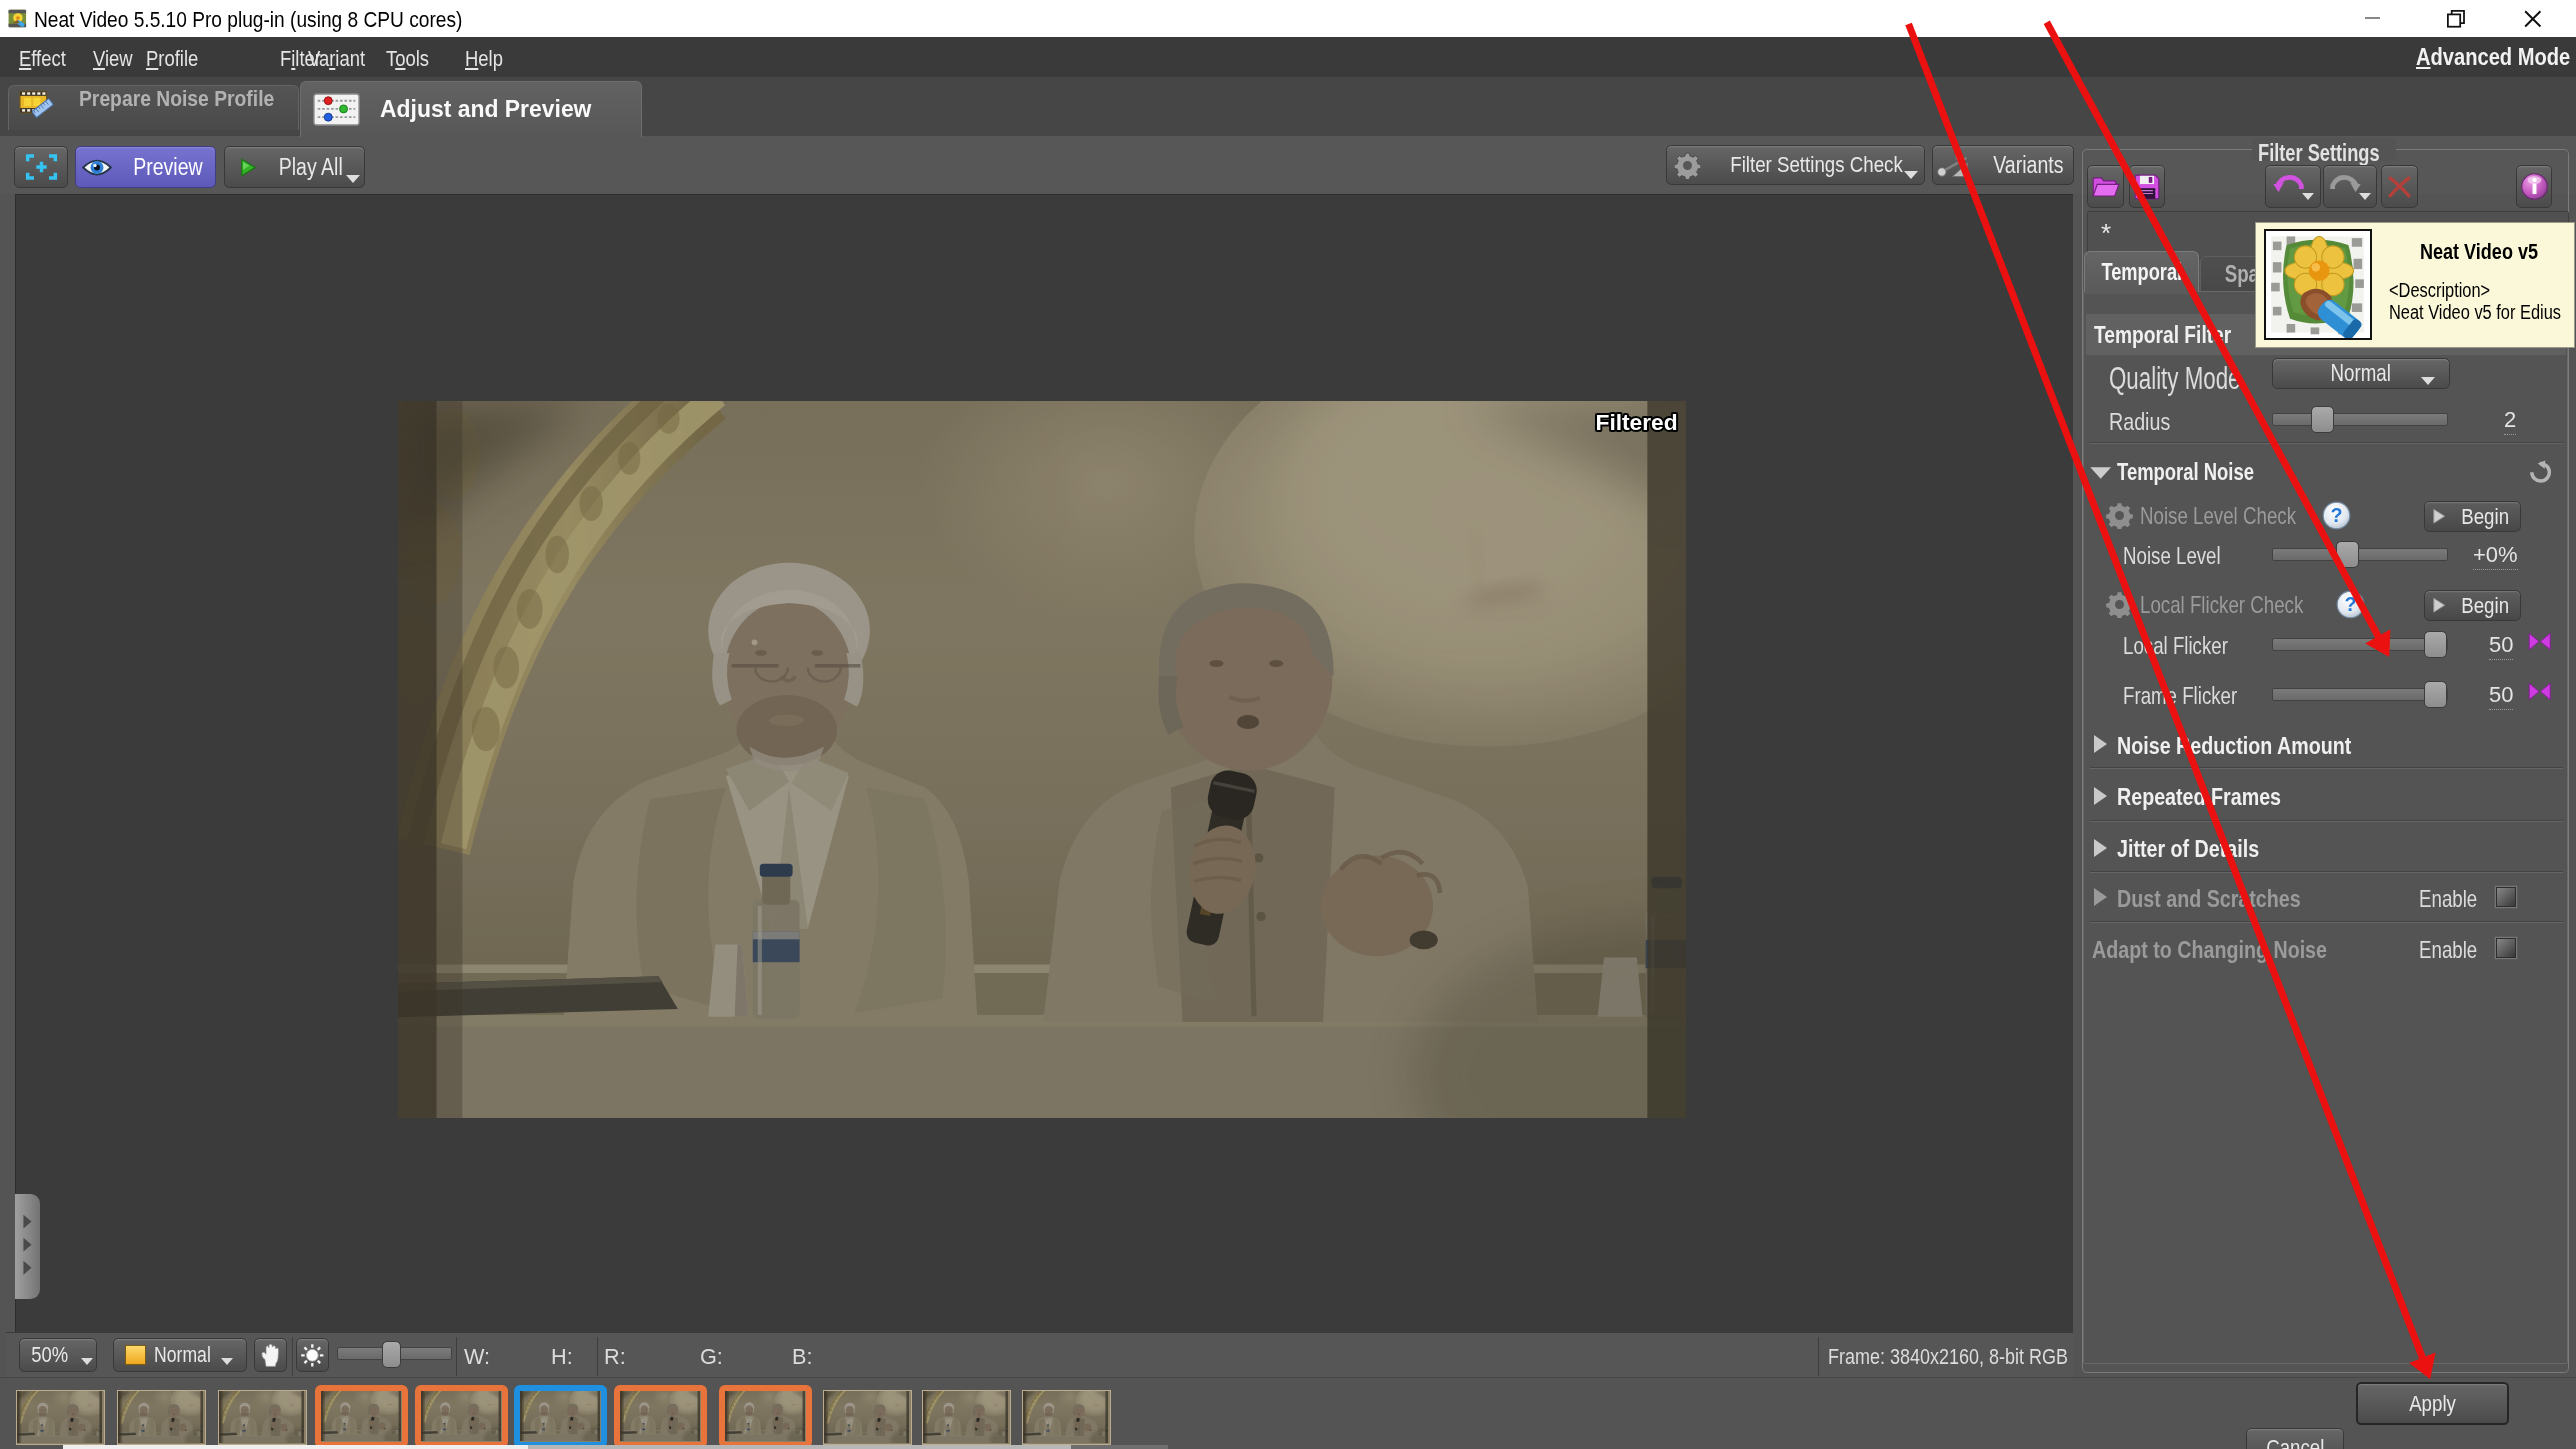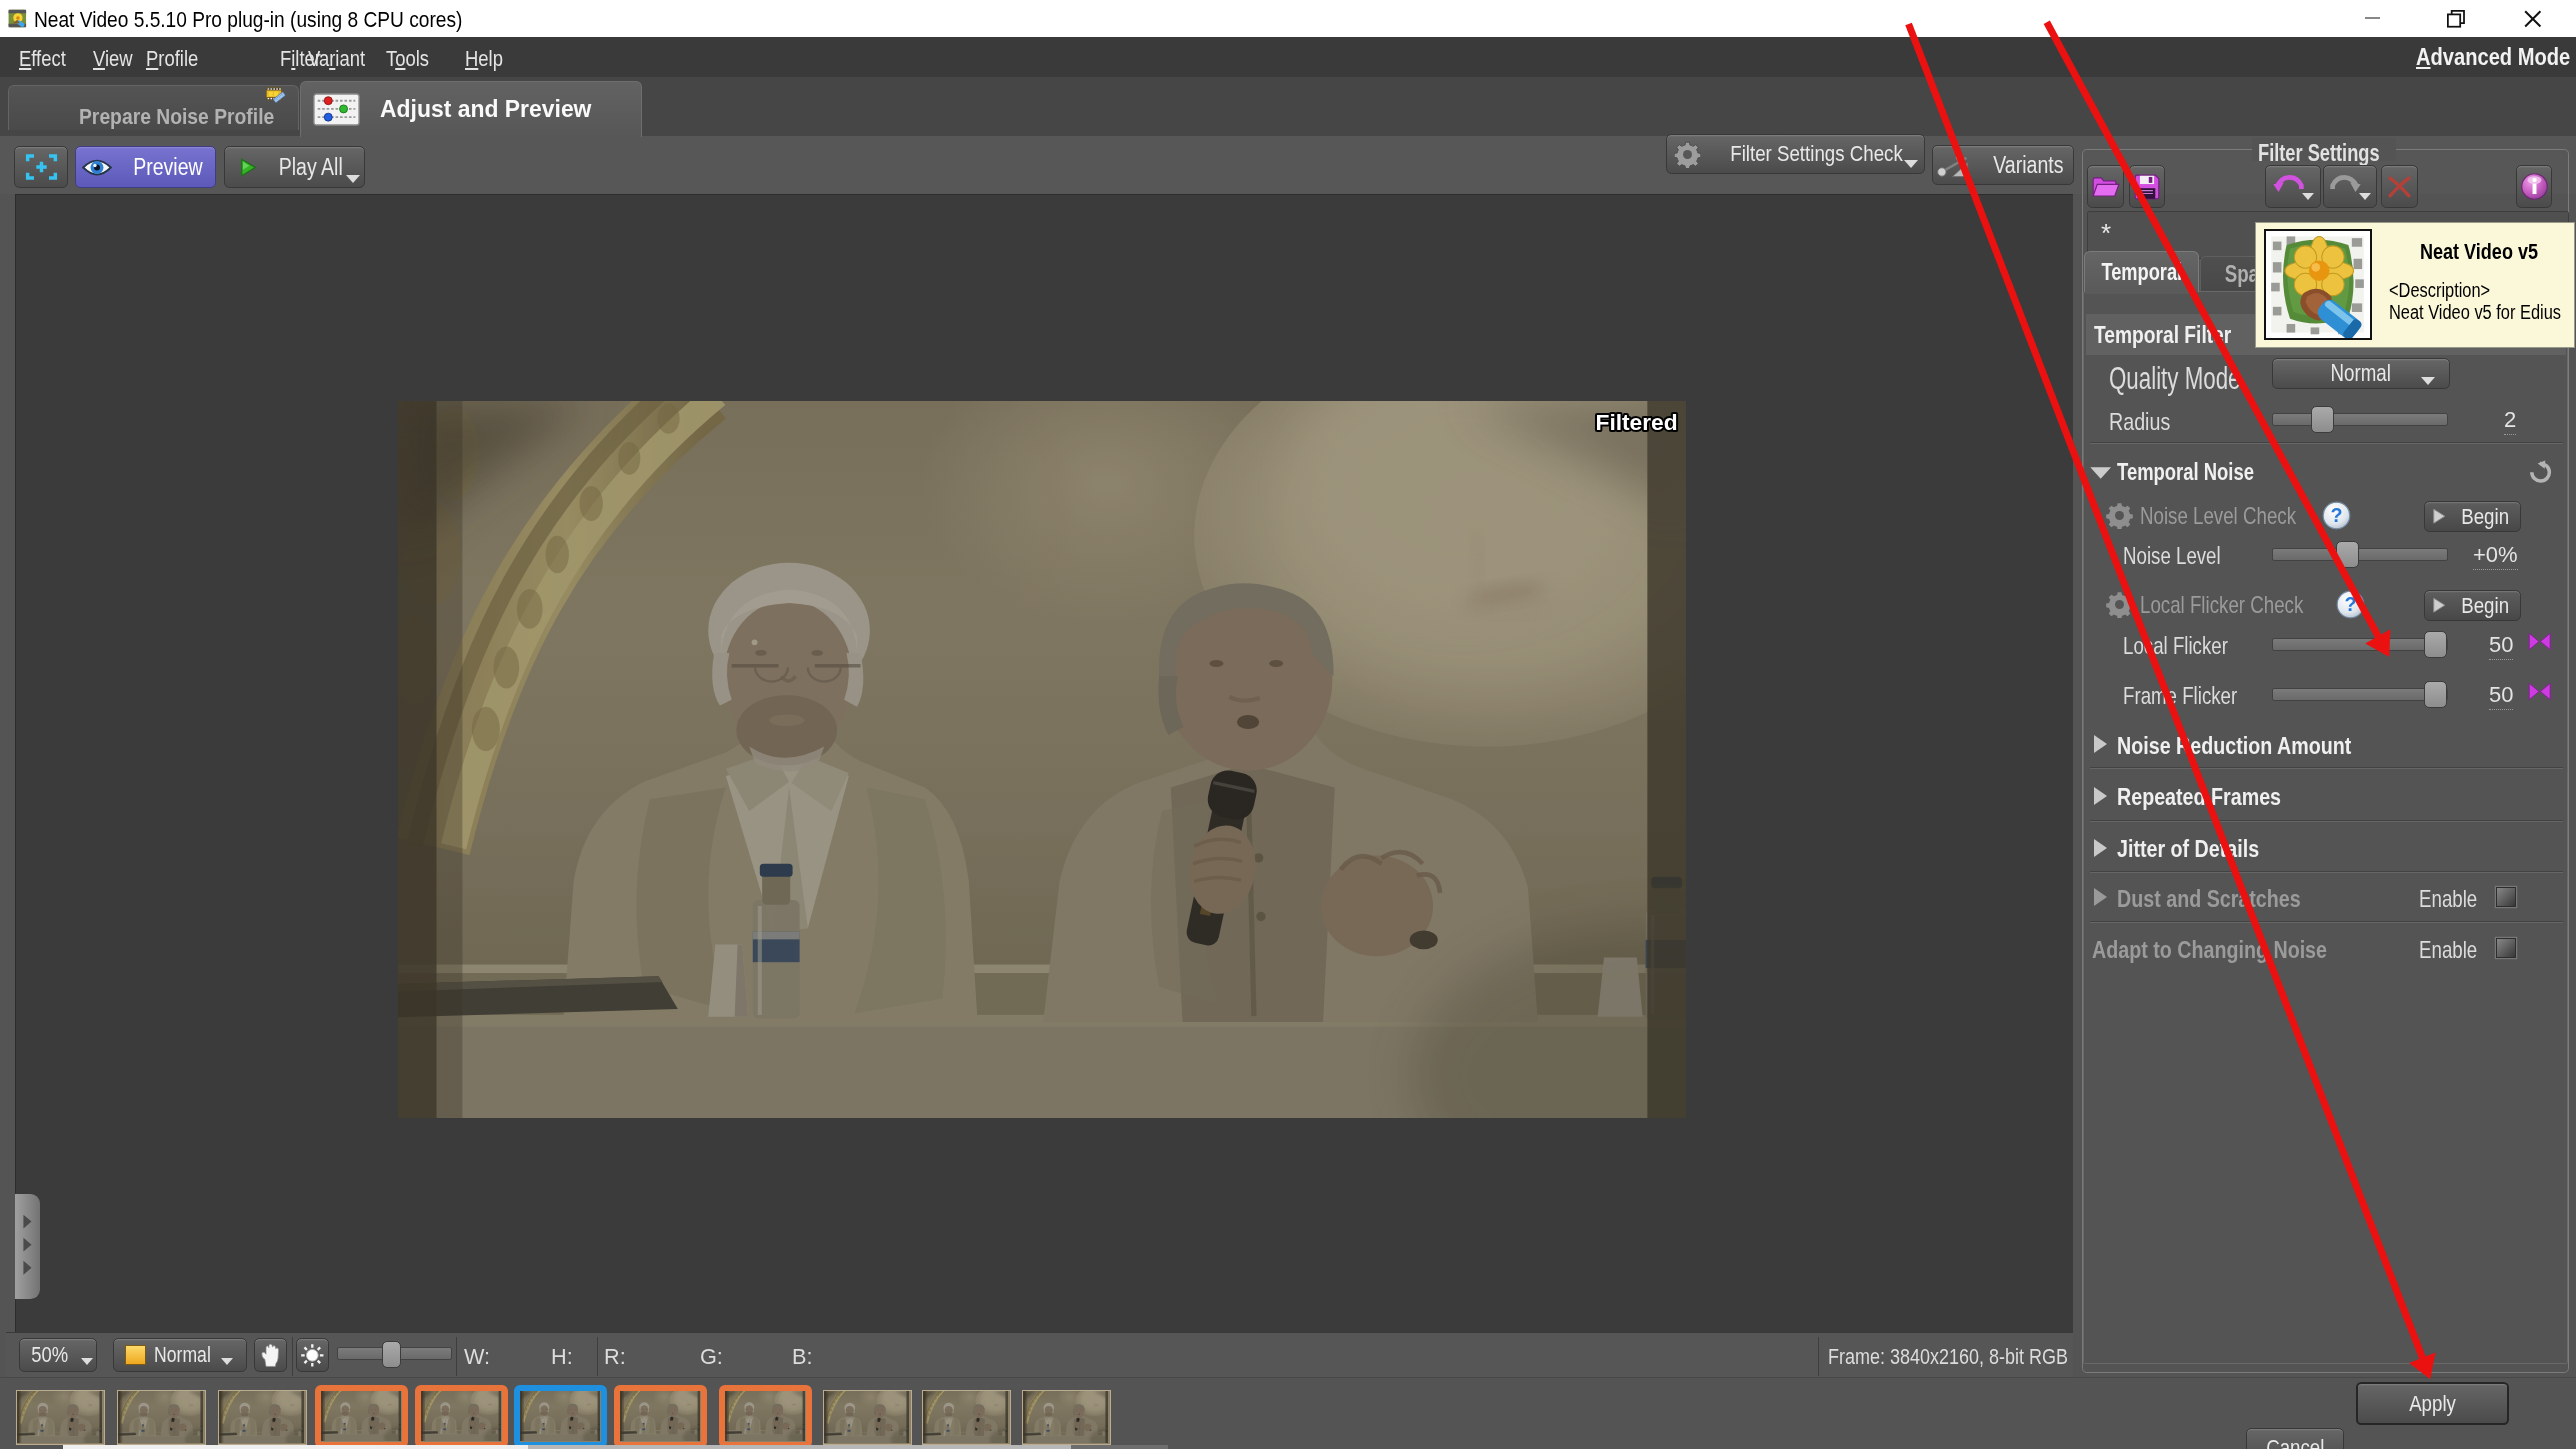--- a/index.html
+++ b/index.html
@@ -60,21 +60,21 @@
  <span class="abs" style="left:308px;"><span class="sx">Va<u>r</u>iant</span></span>
  <span class="abs" style="left:386px;"><span class="sx">T<u>o</u>ols</span></span>
  <span class="abs" style="left:465px;"><span class="sx"><u>H</u>elp</span></span>
  <span class="abs" style="left:2416px;top:-2.3px;font-size:23.4px;font-weight:bold;color:#f2f2f2;"><span class="sx" style="transform-origin:0 50%;transform:scaleX(.86);"><u>A</u>dvanced Mode</span></span>
 </div>
 
 <div class="abs" style="left:0;top:77px;width:2576px;height:59px;background:#464646;"></div>
 <div class="abs" style="left:0;top:136px;width:2576px;height:58px;background:#575757;"></div>
 <div class="abs" style="left:8.2px;top:85px;width:291px;height:45px;box-sizing:border-box;
  background:linear-gradient(#545454,#4a4a4a);border:1.2px solid #646464;border-bottom:none;
- border-radius:5.9px 5.9px 0 0;display:flex;align-items:flex-end;flex-direction:column;">
+ border-radius:5.9px 5.9px 0 0;display:flex;align-items:flex-start;">
  <svg style="margin-left:10px;" width="43" height="36" viewBox="0 0 37 31">
   <rect x="1" y="3" width="26" height="21" rx="1.5" fill="#e8b82a" stroke="#7a5a10" stroke-width="1"></rect>
   <rect x="1" y="3" width="26" height="4.5" fill="#3c3428"></rect>
   <rect x="1" y="19.5" width="26" height="4.5" fill="#3c3428"></rect>
   <g fill="#f5f0e0">
    <rect x="3" y="4" width="3" height="2.4"></rect>
         <rect x="8" y="4" width="3" height="2.4"></rect>
         <rect x="13" y="4" width="3" height="2.4"></rect>
         <rect x="18" y="4" width="3" height="2.4"></rect>
         <rect x="23" y="4" width="3" height="2.4"></rect>
@@ -127,21 +127,21 @@
  <span class="sxc" style="margin-left:15px;font-size:23px;color:#fff;">Preview</span>
 </div>
 <div class="btn" style="left:224px;top:146px;width:141px;height:42px;">
  <svg width="16.4" height="19" viewBox="0 0 14 16">
   <path d="M1.5 1 L13 8 L1.5 15 Z" fill="#35b327" stroke="#1a7014" stroke-width="1"></path>
   <path d="M2.5 3 L8 6.5 L2.5 10 Z" fill="#7ce06e" opacity="0.7"></path>
  </svg>
  <span class="sxc" style="margin-left:16.4px;font-size:23px;">Play All</span>
  <div class="ddown" style="left:121px;top:28px;border-left-width:7px;border-right-width:7px;border-top-width:8.2px;"></div>
 </div>
-<div class="btn" style="left:1666px;top:134px;width:259px;height:40px;">
+<div class="btn" style="left:1666px;top:145px;width:259px;height:40px;">
  <svg width="27" height="27" viewBox="0 0 24 24">
   <path fill="#9c9c9c" stroke="#4a4a4a" stroke-width="0.8" d="M10.3 1 h3.4 l0.5 2.6 a8.5 8.5 0 0 1 2.8 1.15 l2.2-1.5 2.4 2.4-1.5 2.2 a8.5 8.5 0 0 1 1.15 2.8 l2.6 0.5 v3.4 l-2.6 0.5 a8.5 8.5 0 0 1 -1.15 2.8 l1.5 2.2-2.4 2.4-2.2-1.5 a8.5 8.5 0 0 1 -2.8 1.15 l-0.5 2.6 h-3.4 l-0.5-2.6 a8.5 8.5 0 0 1 -2.8-1.15 l-2.2 1.5-2.4-2.4 1.5-2.2 a8.5 8.5 0 0 1 -1.15-2.8 l-2.6-0.5 v-3.4 l2.6-0.5 a8.5 8.5 0 0 1 1.15-2.8 l-1.5-2.2 2.4-2.4 2.2 1.5 a8.5 8.5 0 0 1 2.8-1.15 Z"></path>
   <circle cx="12" cy="12" r="4" fill="#575757"></circle>
  </svg>
  <span class="sxc" style="margin-left:14px;font-size:22px;transform:scaleX(.85);">Filter Settings Check</span>
  <div class="ddown" style="left:237px;top:24.6px;border-left-width:7px;border-right-width:7px;border-top-width:8.2px;"></div>
 </div>
 <div class="btn" style="left:1932px;top:145px;width:142px;height:40px;">
  <svg width="34" height="27" viewBox="0 0 29 23">
   <path d="M3 18 L26 5" stroke="#808080" stroke-width="2"></path>

